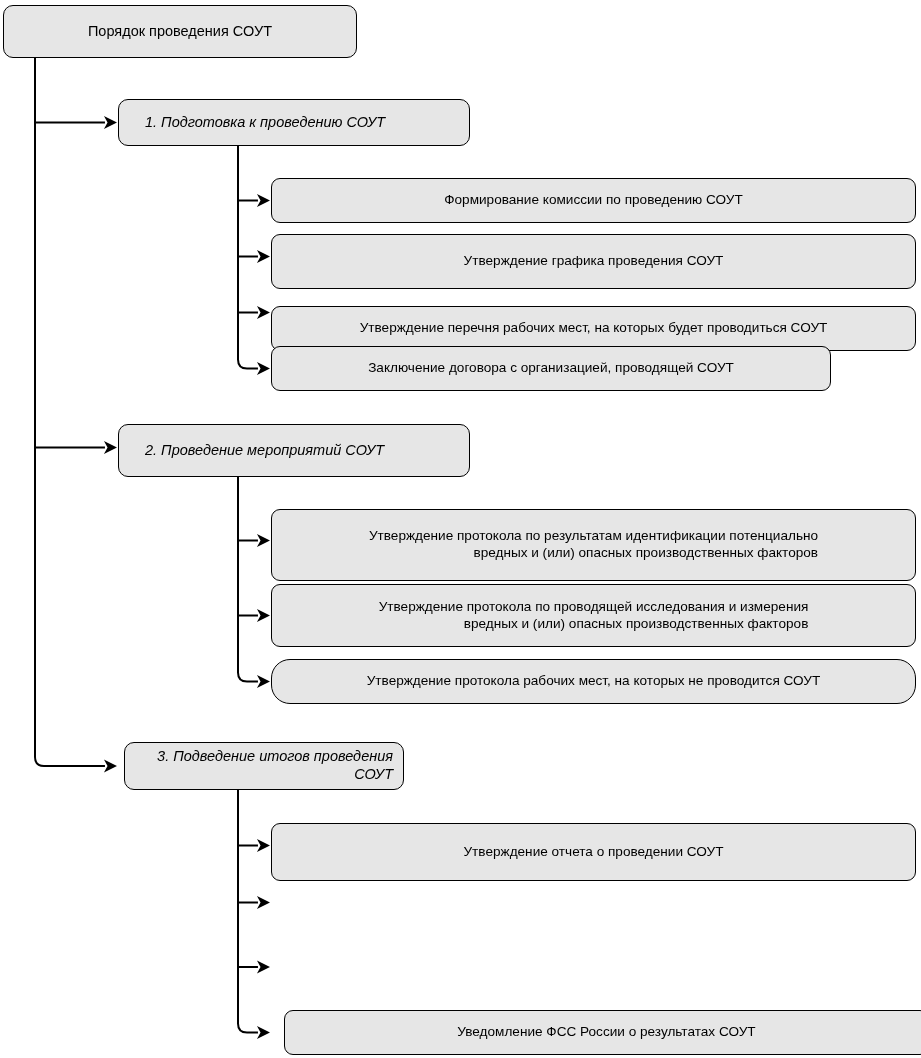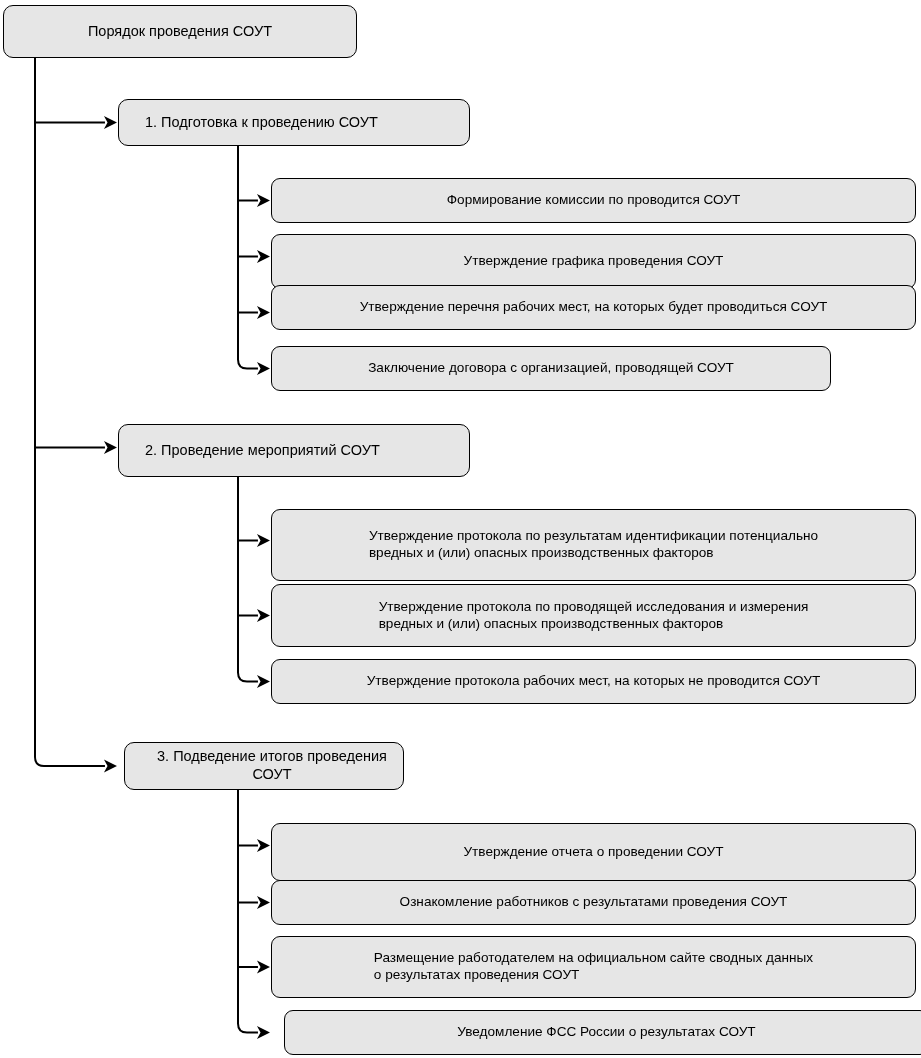--- a/index.html
+++ b/index.html
@@ -28,35 +28,36 @@
   }
   .node {
     position: absolute;
     box-sizing: border-box;
     background: #e6e6e6;
     border: 1.6px solid #000000;
     border-radius: 9px;
     display: flex;
     align-items: center;
     justify-content: center;
-    text-align: left;
+    text-align: right;
     color: #000000;
     line-height: 1.22;
     padding: 2px 10px;
   }
   .node.root {
     font-size: 14.5px;
     border-radius: 10px;
   }
   .node.section {
     font-size: 14.5px;
     justify-content: flex-start;
     padding-left: 26px;
-    text-align: center;
+    text-align: right;
     border-radius: 10px;
+    font-style: italic;
   }
   .node.leaf {
     font-size: 13.6px;
   }
   .node .label {
     display: block;
     white-space: pre-line;
   }
 </style>
 </head>
@@ -93,54 +94,47 @@
       <path d="M 238 967 L 257.95 967" fill="none" stroke="#000000" stroke-width="2" stroke-linecap="butt"></path>
       <path d="M 270 967 L 256.95 960.52 L 260.55 967 L 256.95 973.48 Z" fill="#000000"></path>
     </svg>
 <div class="node root" style="left: 3px; top: 5px; width: 354px; height: 53px;">
       <span class="label">Порядок проведения СОУТ</span>
     </div>
     <div class="node section" style="left: 118px; top: 99px; width: 352px; height: 47px;">
       <span class="label">1. Подготовка к проведению СОУТ</span>
     </div>
     <div class="node leaf" style="left: 271px; top: 178px; width: 645px; height: 45px;">
-      <span class="label">Формирование комиссии по проводится СОУТ</span>
+      <span class="label">Формирование комиссии по проведению СОУТ</span>
     </div>
     <div class="node leaf" style="left: 271px; top: 234px; width: 645px; height: 55px;">
       <span class="label">Утверждение графика проведения СОУТ</span>
     </div>
-    <div class="node leaf" style="left: 271px; top: 285px; width: 645px; height: 45px;">
+    <div class="node leaf" style="left: 271px; top: 306px; width: 645px; height: 45px;">
       <span class="label">Утверждение перечня рабочих мест, на которых будет проводиться СОУТ</span>
     </div>
     <div class="node leaf" style="left: 271px; top: 346px; width: 560px; height: 45px;">
       <span class="label">Заключение договора с организацией, проводящей СОУТ</span>
     </div>
     <div class="node section" style="left: 118px; top: 424px; width: 352px; height: 53px;">
       <span class="label">2. Проведение мероприятий СОУТ</span>
     </div>
     <div class="node leaf" style="left: 271px; top: 509px; width: 645px; height: 72px;">
       <span class="label">Утверждение протокола по результатам идентификации потенциально
 вредных и (или) опасных производственных факторов</span>
     </div>
     <div class="node leaf" style="left: 271px; top: 584px; width: 645px; height: 63px;">
       <span class="label">Утверждение протокола по проводящей исследования и измерения
 вредных и (или) опасных производственных факторов</span>
     </div>
-    <div class="node leaf" style="left: 271px; top: 659px; width: 645px; height: 45px;">
+    <div class="node leaf" style="left: 271px; top: 659px; width: 645px; height: 45px; border-radius: 19px;">
       <span class="label">Утверждение протокола рабочих мест, на которых не проводится СОУТ</span>
     </div>
     <div class="node section" style="left: 124px; top: 742px; width: 280px; height: 48px;">
       <span class="label">3. Подведение итогов проведения СОУТ</span>
     </div>
     <div class="node leaf" style="left: 271px; top: 823px; width: 645px; height: 58px;">
       <span class="label">Утверждение отчета о проведении СОУТ</span>
     </div>
-    <div class="node leaf" style="left: 271px; top: 880px; width: 645px; height: 45px;">
-      <span class="label">Ознакомление работников с результатами проведения СОУТ</span>
-    </div>
-    <div class="node leaf" style="left: 271px; top: 936px; width: 645px; height: 62px;">
-      <span class="label">Размещение работодателем на официальном сайте сводных данных
-о результатах проведения СОУТ</span>
-    </div>
     <div class="node leaf" style="left: 284px; top: 1010px; width: 645px; height: 45px;">
       <span class="label">Уведомление ФСС России о результатах СОУТ</span>
     </div>
   </div>
 
 </body></html>

